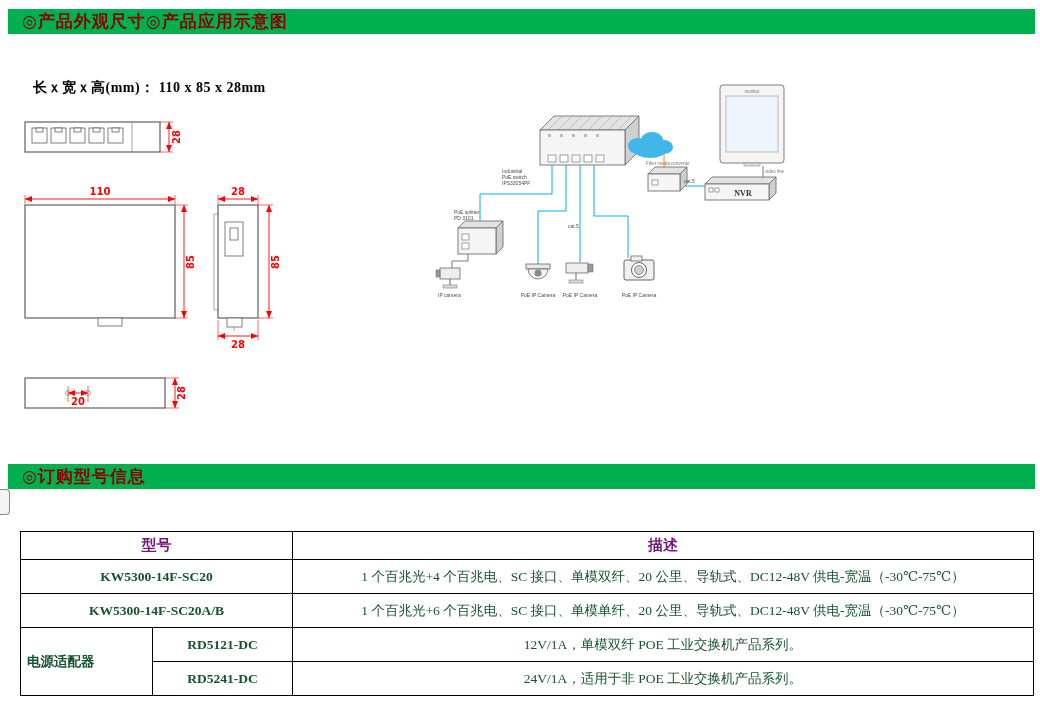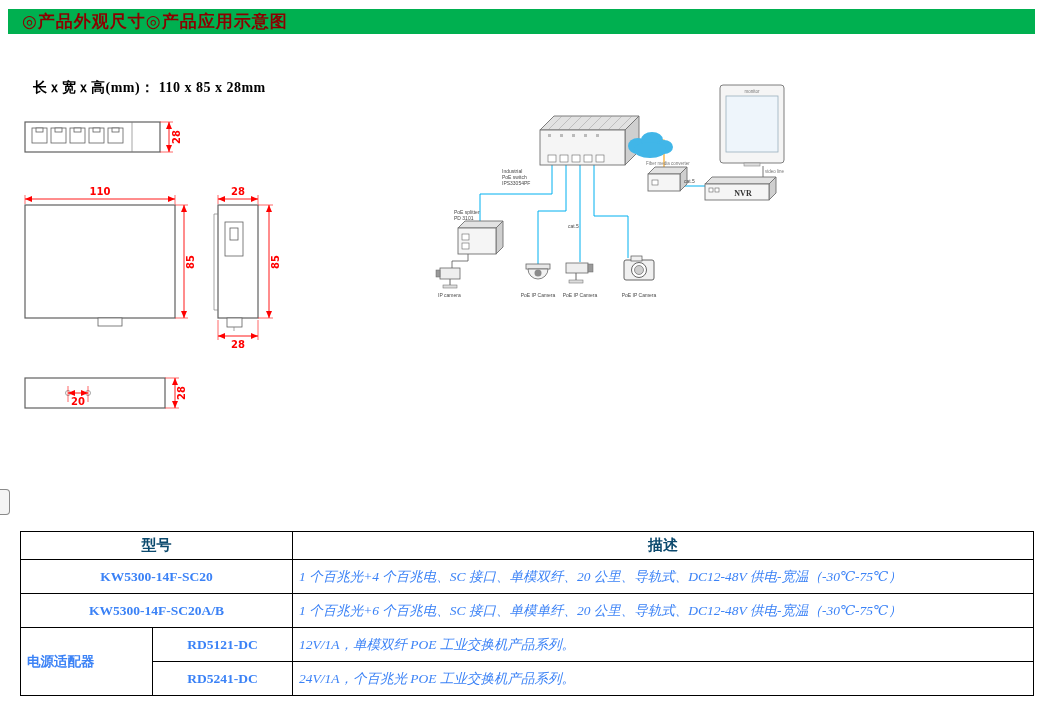--- a/index.html
+++ b/index.html
@@ -23,26 +23,26 @@
   .dvdd{fill:#cfcfcf;stroke:#707070;stroke-width:0.9;}
   .fin{stroke:#9a9a9a;stroke-width:0.5;}
   .lbl{fill:#4a4a4a;font:5px "Liberation Sans",sans-serif;}
   .lbl2{fill:#777777;font:4.5px "Liberation Sans",sans-serif;}
   .cyan{stroke:#00b0f0;stroke-width:1;fill:none;}
   .org{stroke:#f5a623;stroke-width:1.2;fill:none;}
   .dark{stroke:#555555;stroke-width:0.8;fill:none;}
   .prt{fill:#ffffff;stroke:#666666;stroke-width:0.6;}
   
   table.order{position:absolute;left:20px;top:531px;width:1014px;border-collapse:collapse;table-layout:fixed;}
-  .order th,.order td{border:1px solid #000;color:#3b82f6;padding:0 6px;vertical-align:middle;
+  .order th,.order td{border:1px solid #000;color:#14532d;padding:0 6px;vertical-align:middle;
         font-family:"Liberation Serif","DejaVu Serif",serif;}
-  .order th{height:27px;font-size:15px;font-weight:bold;color:#0c4a6e;text-align:center;}
+  .order th{height:27px;font-size:15px;font-weight:bold;color:#701a75;text-align:center;}
   .order td{height:33px;font-size:13.5px;}
   .model{text-align:center;font-weight:bold;}
-  .desc{text-align:left;font-style:italic;}
+  .desc{text-align:center;}
   .adapter{color:#e8650c;font-weight:bold;font-size:14px;}
 </style>
 </head>
 <body>
 
 <div class="page">
 
   <div class="bar" style="top:9px;">
     <div class="t">◎产品外观尺寸◎产品应用示意图</div>
   </div>
@@ -234,20 +234,23 @@
 
     <g>
       <rect x="196" y="184" width="30" height="20" rx="2" fill="#f0f0f0" stroke="#555555" stroke-width="0.9"></rect>
       <rect x="203" y="180" width="11" height="5" fill="#f0f0f0" stroke="#555555" stroke-width="0.7"></rect>
       <circle cx="211" cy="194" r="7.5" fill="#ffffff" stroke="#555555" stroke-width="0.9"></circle>
       <circle cx="211" cy="194" r="4.5" fill="#cfcfcf" stroke="#555555" stroke-width="0.6"></circle>
     </g>
     <text class="lbl" x="211" y="221" text-anchor="middle">PoE IP Camera</text>
   </svg>
 
+  <div class="bar" style="top:464px;">
+    <div class="t">◎订购型号信息</div>
+  </div>
 
   <div class="edge-art"></div>
 
   <table class="order">
     <colgroup>
         <col style="width:132px">
         <col style="width:140px">
         <col>
       </colgroup>
     <tbody>
@@ -263,18 +266,18 @@
       <td colspan="2" class="model">KW5300-14F-SC20A/B</td>
       <td class="desc">1 个百兆光+6 个百兆电、SC 接口、单模单纤、20 公里、导轨式、DC12-48V 供电-宽温（-30℃-75℃）</td>
     </tr>
     <tr>
       <td rowspan="2" class="adapter">电源适配器</td>
       <td class="model">RD5121-DC</td>
       <td class="desc">12V/1A，单模双纤 POE 工业交换机产品系列。</td>
     </tr>
     <tr>
       <td class="model">RD5241-DC</td>
-      <td class="desc">24V/1A，个百兆光 POE 工业交换机产品系列。</td>
+      <td class="desc">24V/1A，适用于非 POE 工业交换机产品系列。</td>
     </tr>
   </tbody>
     </table>
 
 </div>
 
 </body></html>

